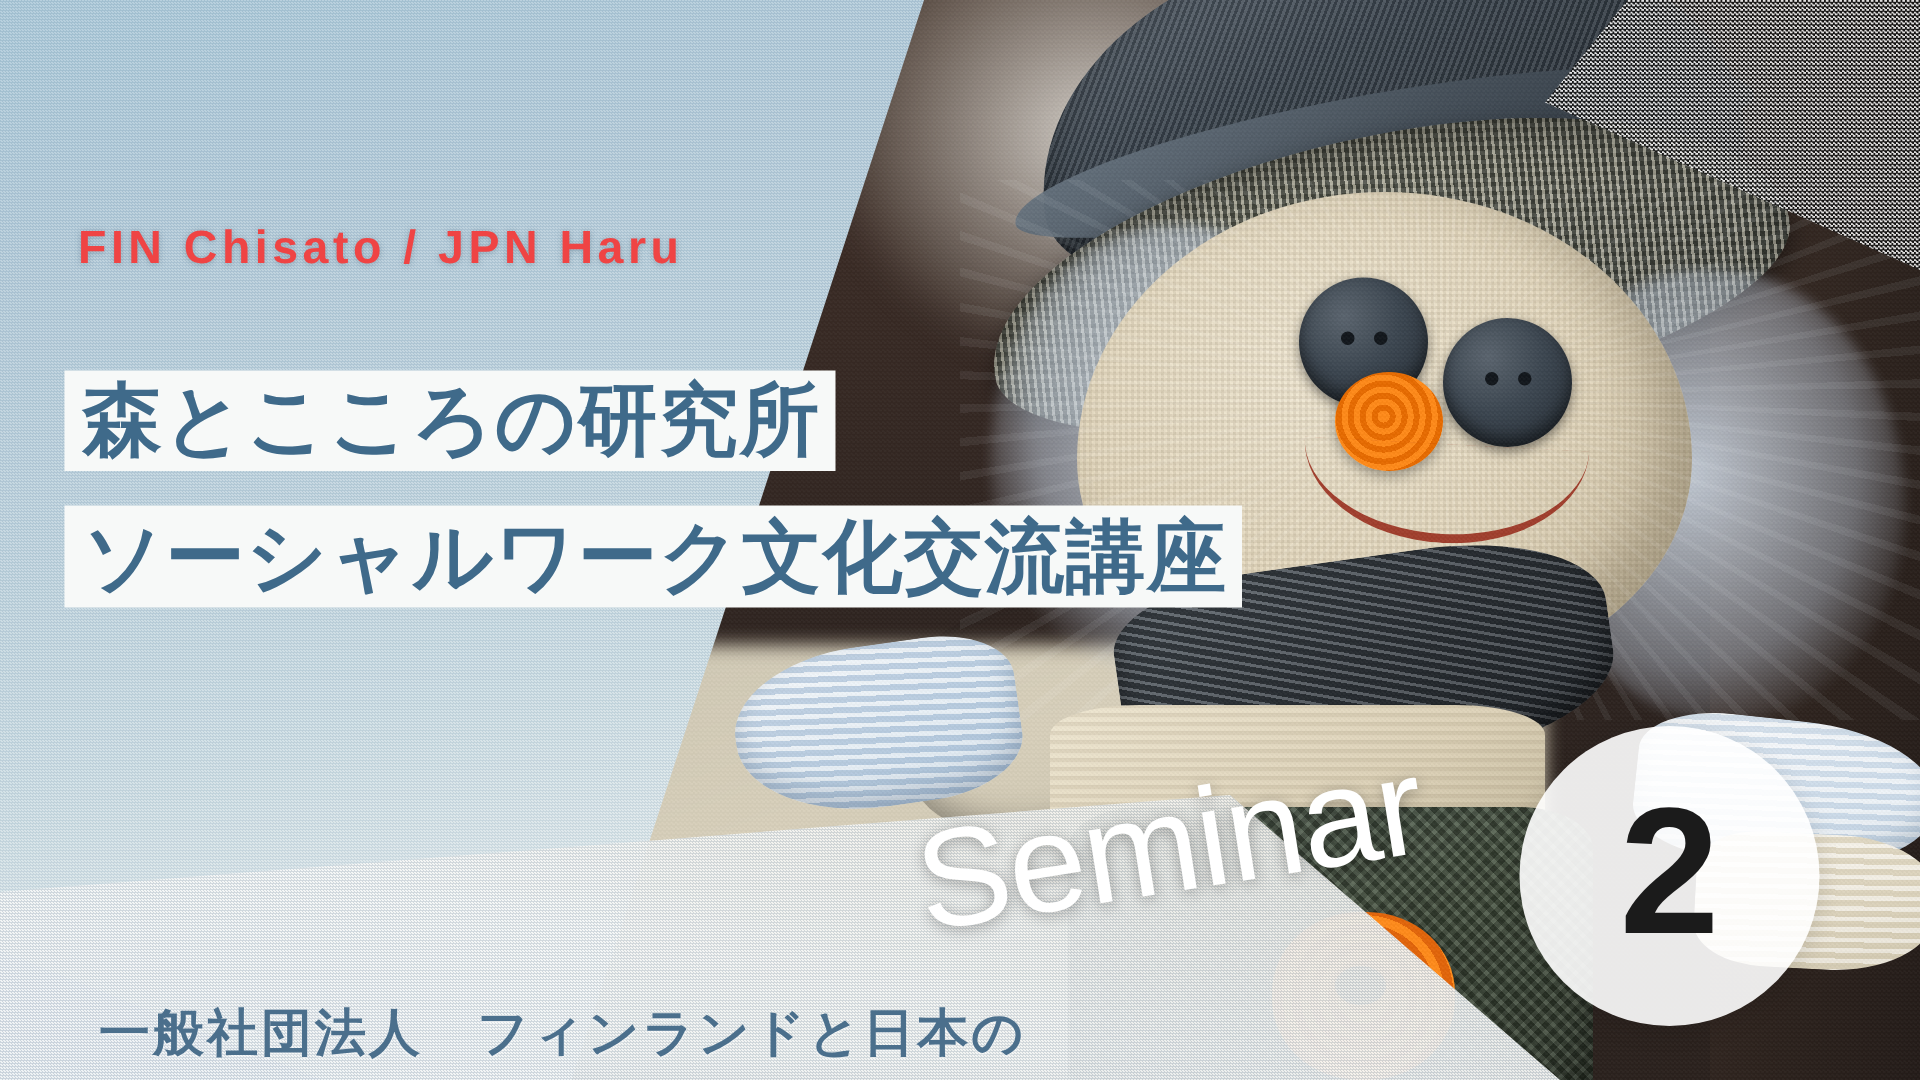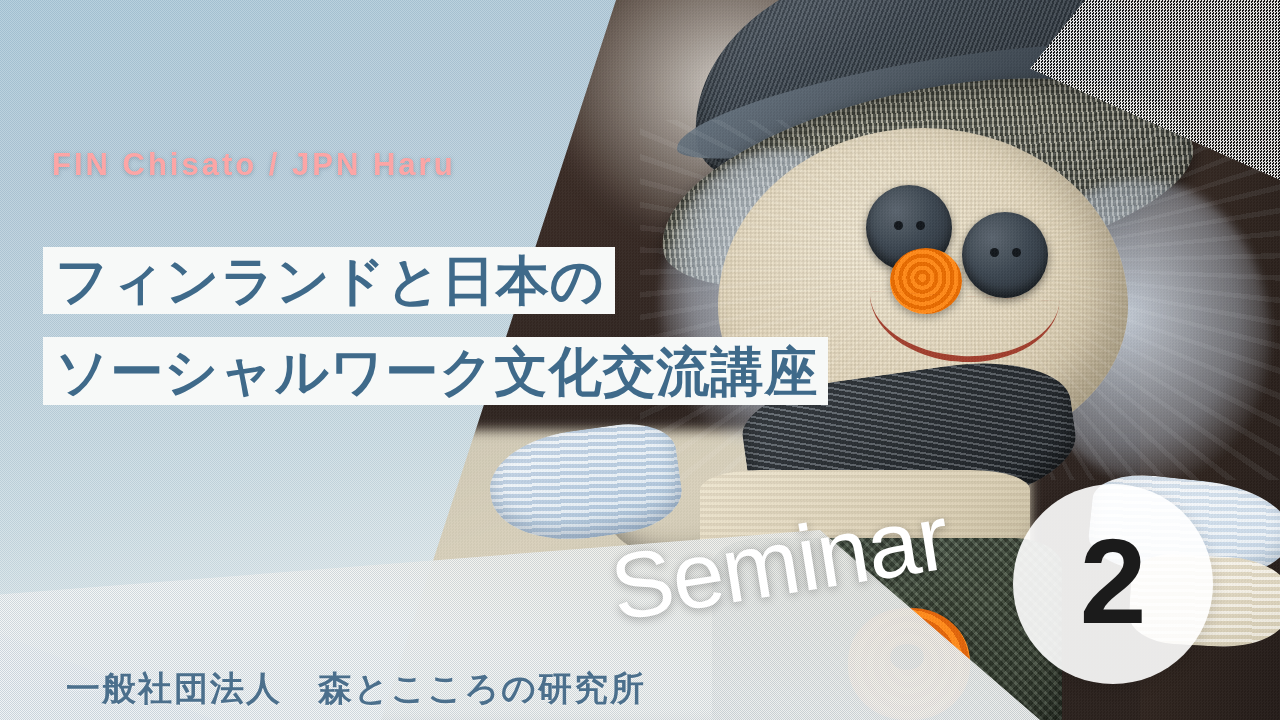--- a/index.html
+++ b/index.html
@@ -279,21 +279,21 @@
     clip-path:polygon(0 34%, 820px 0, 1040px 100%, 0 100%);
     background-image:repeating-conic-gradient(rgba(255,255,255,.50) 0% 25%, rgba(130,150,170,.38) 0% 50%);
     background-size:2px 2px;
     opacity:.7;
   }
 
   
   .subtitle {
     position:absolute; left:52px; top:147px;
     font-size:31px; font-weight:bold; letter-spacing:3px;
-    color:#fca5a5;
+    color:#ef4444;
     text-shadow:0 1px 4px rgba(60,90,110,.35);
     white-space:nowrap;
   }
   .title-line {
     position:absolute;
     background:#f7f9f8;
     color:#3f6a8a;
     font-size:53px; font-weight:bold;
     letter-spacing:1px;
     line-height:1;
@@ -371,28 +371,28 @@
     <div class="noise-corner"></div>
   </div>
 
   <div class="left-panel"></div>
   <div class="left-panel-grain"></div>
   <div class="periwinkle"></div>
   <div class="periwinkle-grain"></div>
 
   <div class="subtitle">FIN  Chisato / JPN  Haru</div>
 
-  <div class="title-line one">フィンランドと日本の</div>
+  <div class="title-line one">森とこころの研究所</div>
 
   <div class="title-line two">ソーシャルワーク文化交流講座</div>
 
   <div class="footer-band"></div>
   <div class="footer-band-grain"></div>
 
   <div class="seminar">Seminar</div>
 
   <div class="badge">
     <span class="badge-num">2</span>
   </div>
 
-  <div class="footer-text">一般社団法人　森とこころの研究所</div>
+  <div class="footer-text">一般社団法人　フィンランドと日本の</div>
 
 </div>
 
 </body></html>

